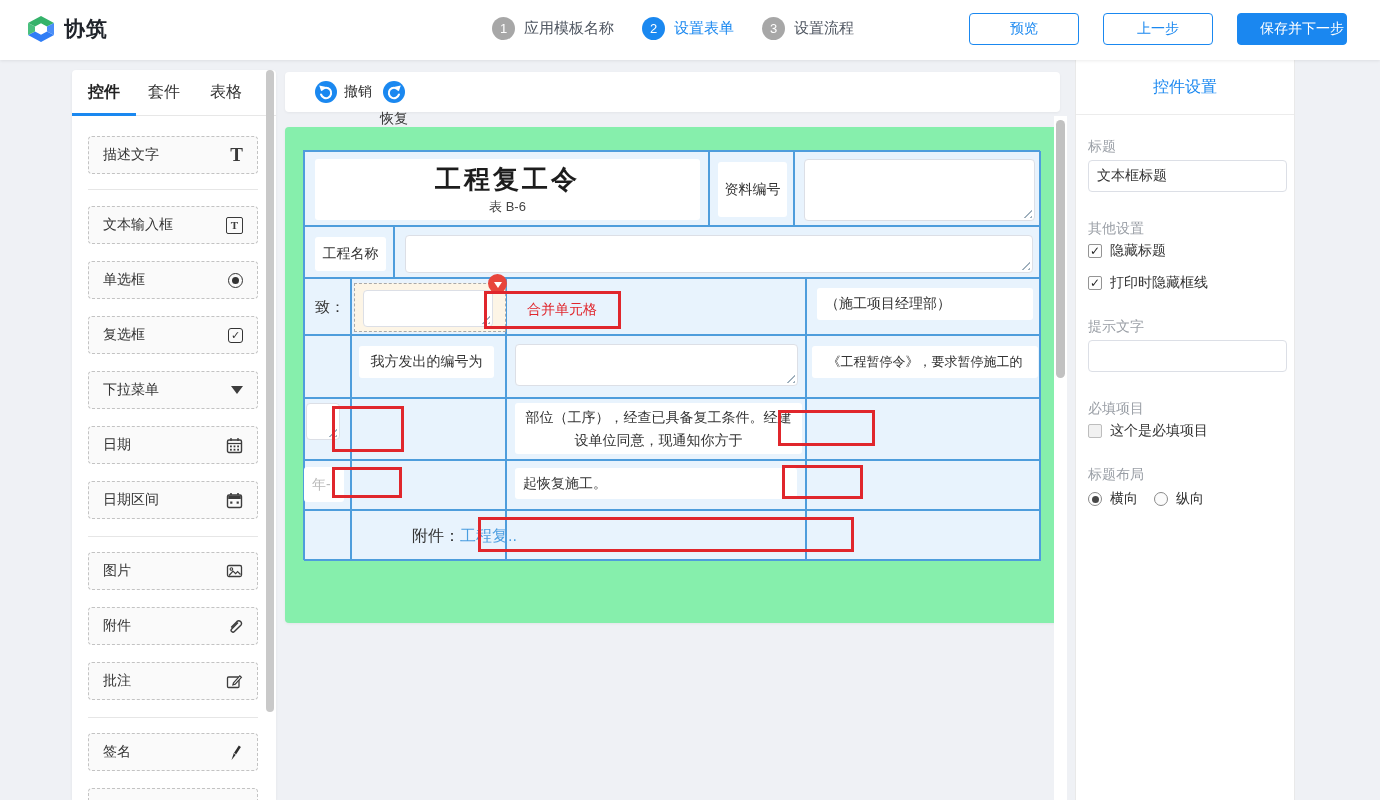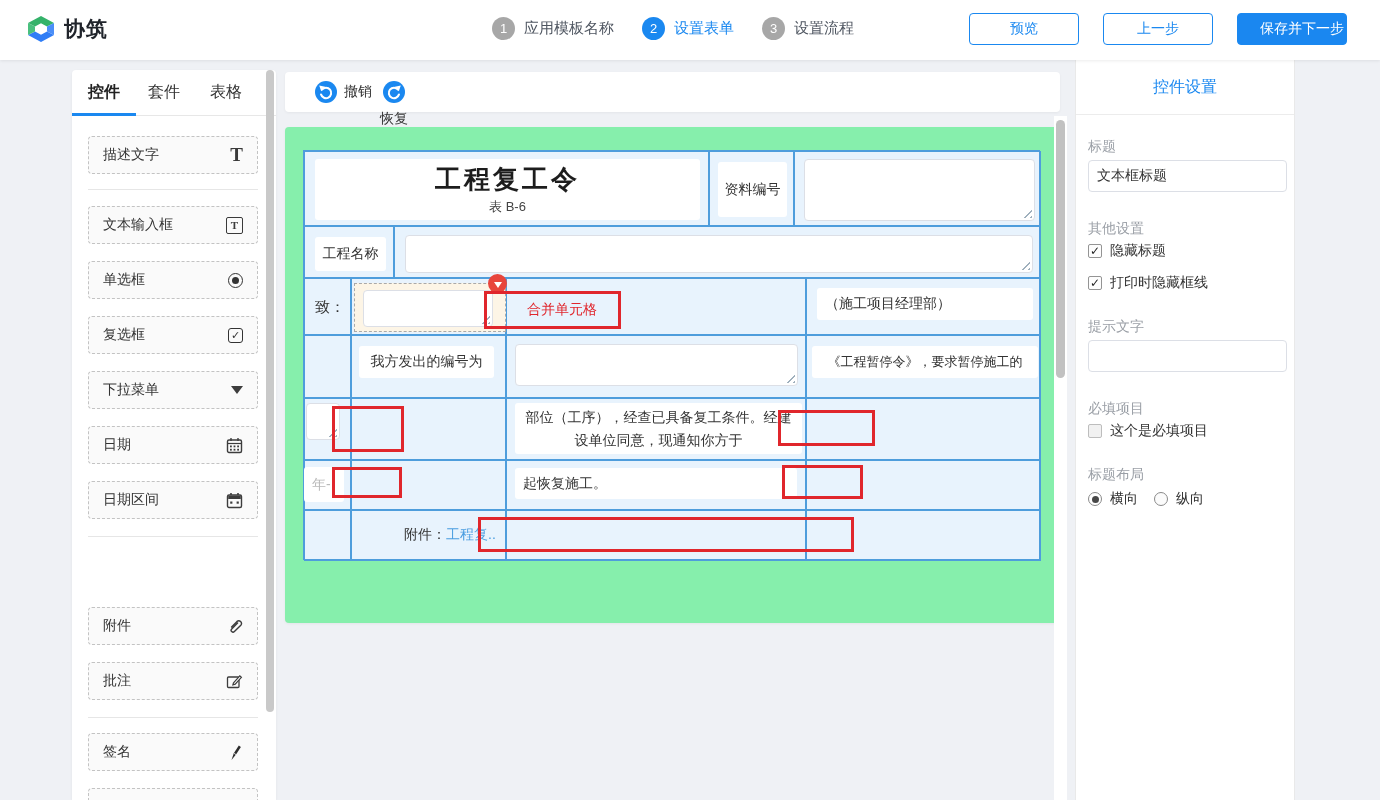--- a/index.html
+++ b/index.html
@@ -188,20 +188,28 @@
       <rect x="1.5" y="3" width="14" height="12.5" rx="1.5" fill="none" stroke="#3d3d3d" stroke-width="1.4"></rect>
       <rect x="2.2" y="3.6" width="12.6" height="3.4" fill="#3d3d3d"></rect>
       <line x1="5" y1="1" x2="5" y2="3" stroke="#3d3d3d" stroke-width="1.6"></line>
       <line x1="12" y1="1" x2="12" y2="3" stroke="#3d3d3d" stroke-width="1.6"></line>
       <rect x="4.2" y="9.5" width="2.2" height="2.2" fill="#3d3d3d"></rect>
         <rect x="10.6" y="9.5" width="2.2" height="2.2" fill="#3d3d3d"></rect>
     </svg>
   </div>
   <div class="sb-divider" style="top:466px;"></div>
 
+  <div class="ctl-item" style="top:482px;">
+    <span class="ctl-label">图片</span>
+    <svg width="17" height="16" viewBox="0 0 17 16">
+      <rect x="1.5" y="2.5" width="14" height="11" rx="1.5" fill="none" stroke="#3d3d3d" stroke-width="1.3"></rect>
+      <circle cx="5.4" cy="6" r="1.3" fill="none" stroke="#3d3d3d" stroke-width="1.1"></circle>
+      <path d="M3 12.5 L7 8 L9.6 10.6 L11.6 8.6 L14.5 11.5" fill="none" stroke="#3d3d3d" stroke-width="1.2"></path>
+    </svg>
+  </div>
   <div class="ctl-item" style="top:592px;">
     <span class="ctl-label">批注</span>
     <svg width="17" height="17" viewBox="0 0 17 17">
       <rect x="1.5" y="4" width="11.5" height="10.5" rx="1" fill="none" stroke="#3d3d3d" stroke-width="1.3"></rect>
       <path d="M7.5 9.8 L13.8 2.9 L15.4 4.4 L9.2 11.2 L6.9 11.8 Z" fill="#fff" stroke="#3d3d3d" stroke-width="1.2"></path>
     </svg>
   </div>
   <div class="ctl-item" style="top:537px;">
     <span class="ctl-label">附件</span>
     <svg width="17" height="17" viewBox="0 0 17 17">
@@ -313,21 +321,21 @@
     <div class="cell" style="left:47px;top:309px;width:155px;height:50px;"></div>
     <div class="cell" style="left:202px;top:309px;width:300px;height:50px;">
       <div class="wbox left" style="left:8px;top:7px;width:282px;height:31px;">起恢复施工。</div>
     </div>
     <div class="cell" style="left:502px;top:309px;width:235px;height:50px;"></div>
     <div class="red-rect" style="left:28px;top:316px;width:70px;height:31px;"></div>
     <div class="red-rect" style="left:478px;top:314px;width:81px;height:34px;"></div>
 
     <div class="cell" style="left:0;top:359px;width:47px;height:51px;"></div>
     <div class="cell" style="left:47px;top:359px;width:155px;height:51px;">
-      <div style="position:absolute;left:52px;top:15px;display:flex;white-space:nowrap;font-size:14px;justify-content:center;">
+      <div style="position:absolute;left:60px;top:15px;display:flex;white-space:nowrap;font-size:16px;justify-content:center;">
         <span>附件：</span>
         <span class="flink">工程复..</span>
       </div>
     </div>
     <div class="cell" style="left:202px;top:359px;width:300px;height:51px;"></div>
     <div class="cell" style="left:502px;top:359px;width:235px;height:51px;"></div>
     <div class="red-rect" style="left:174px;top:366px;width:376px;height:35px;"></div>
 
   </div>
 </div>

